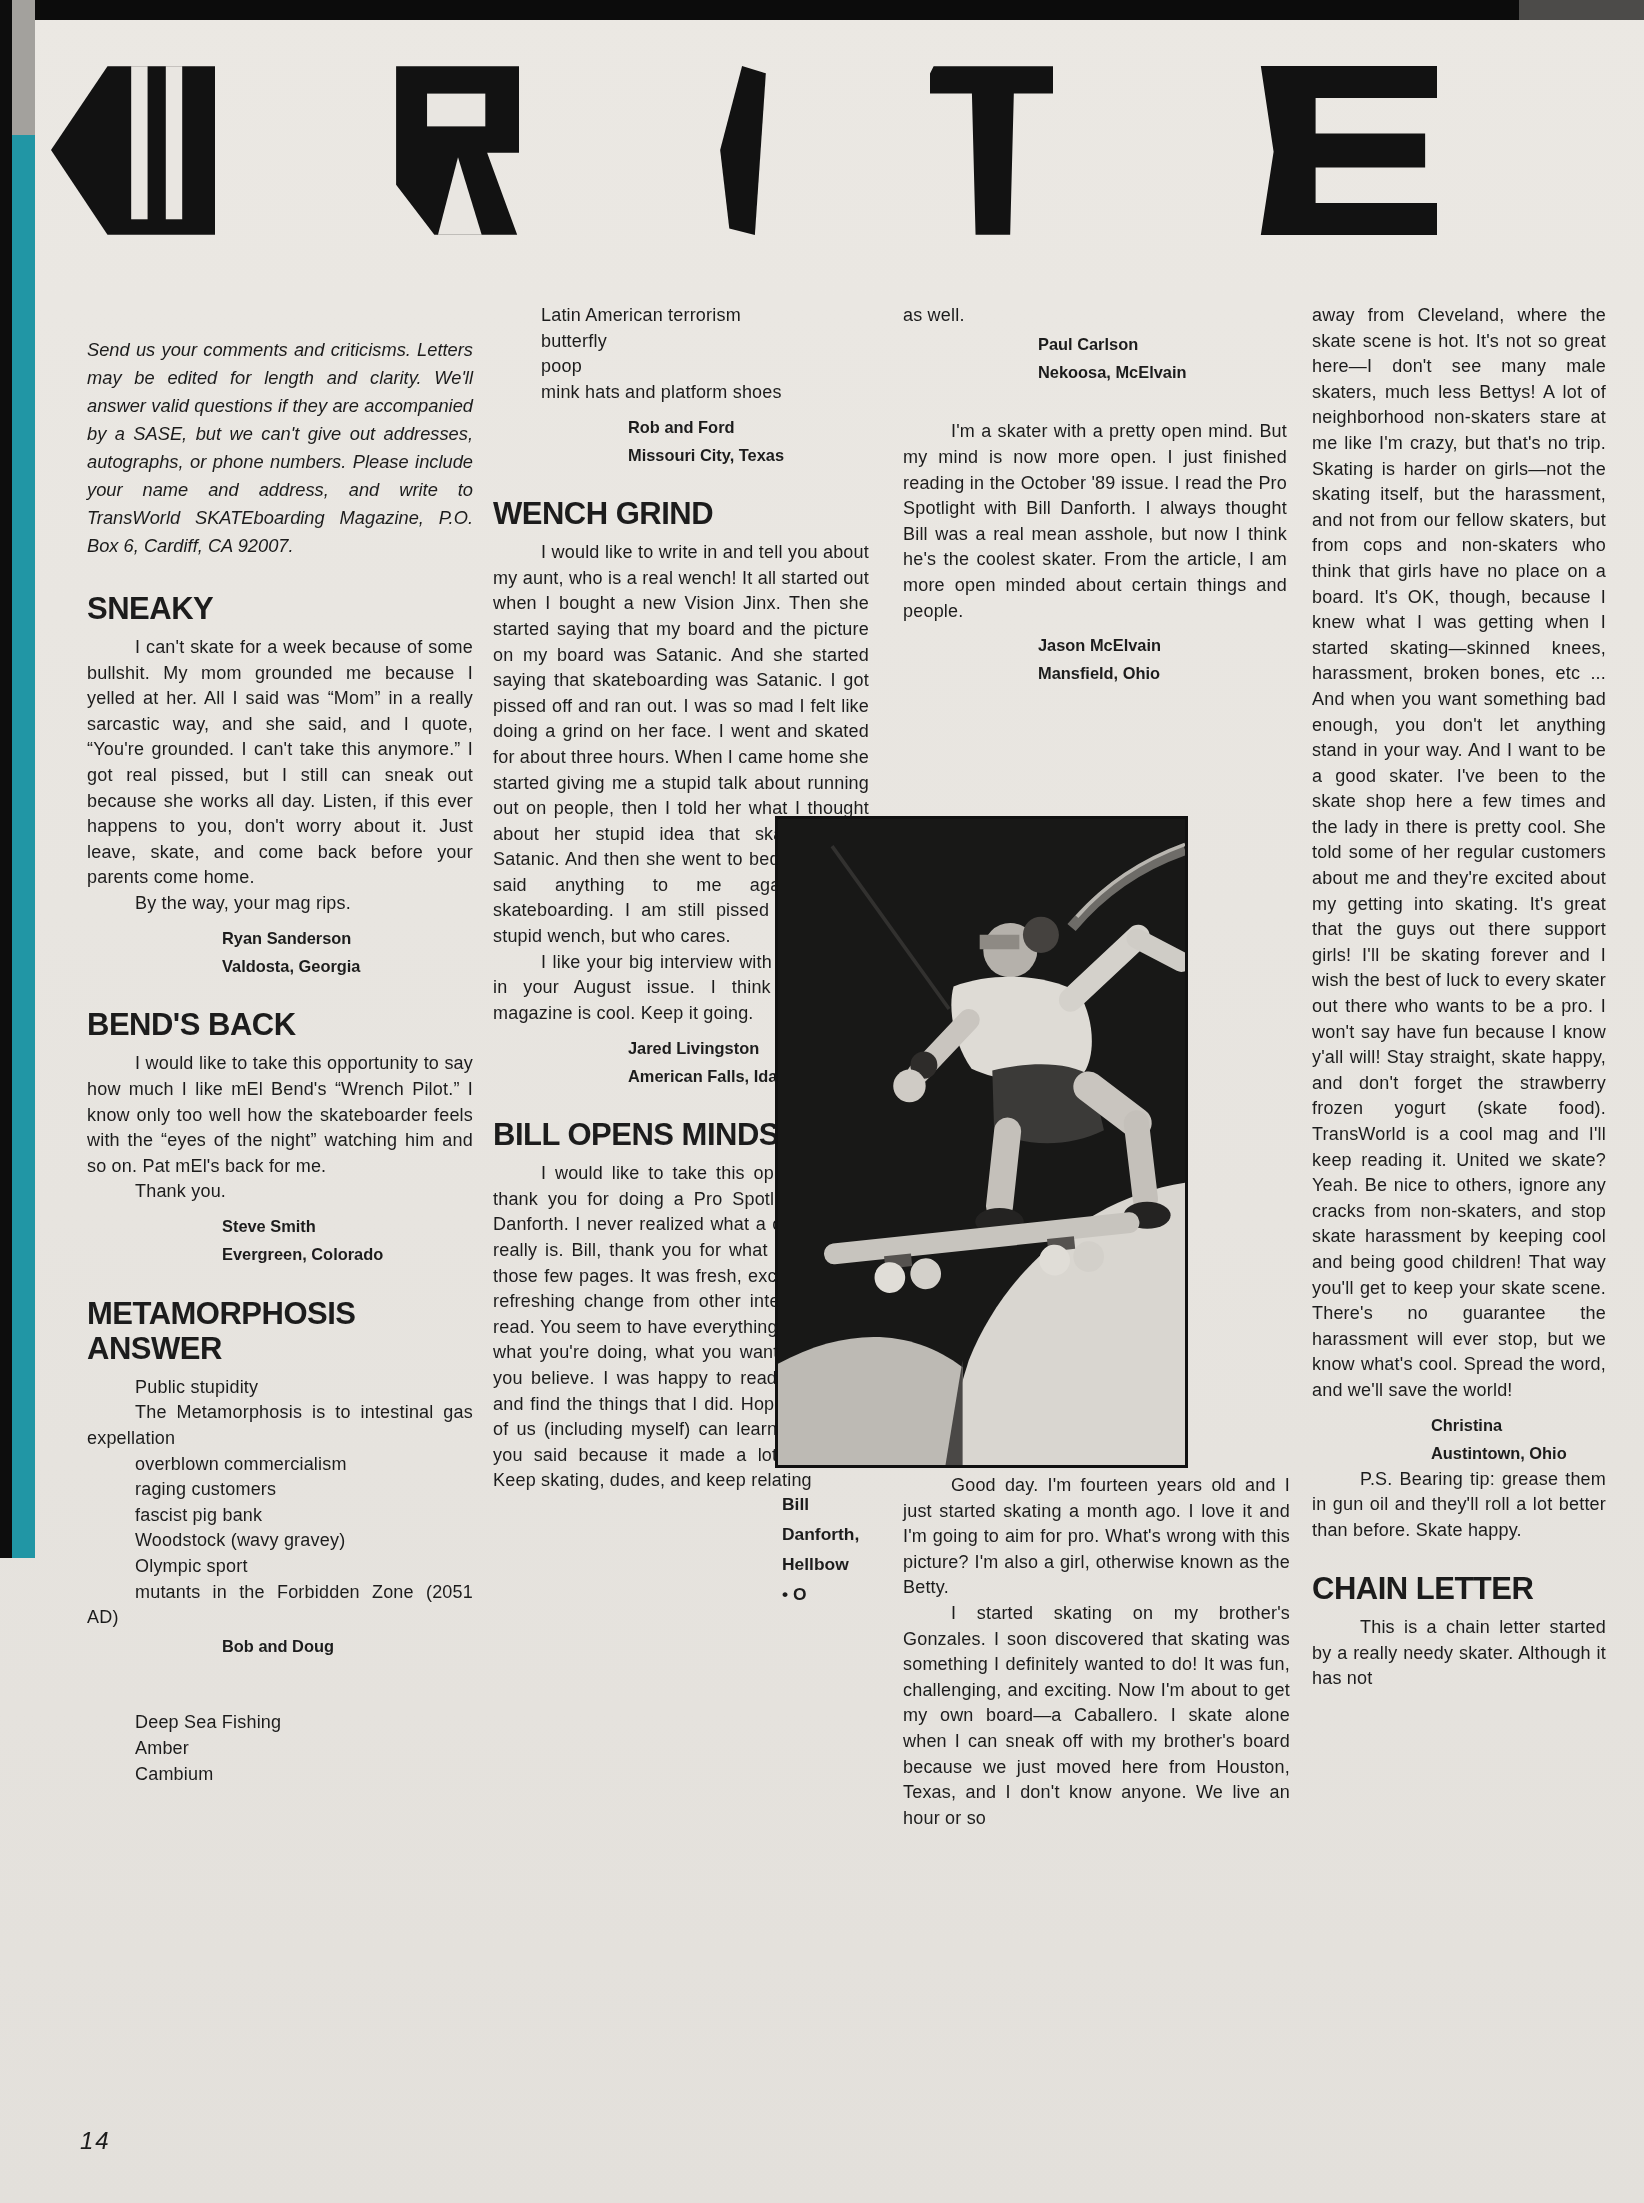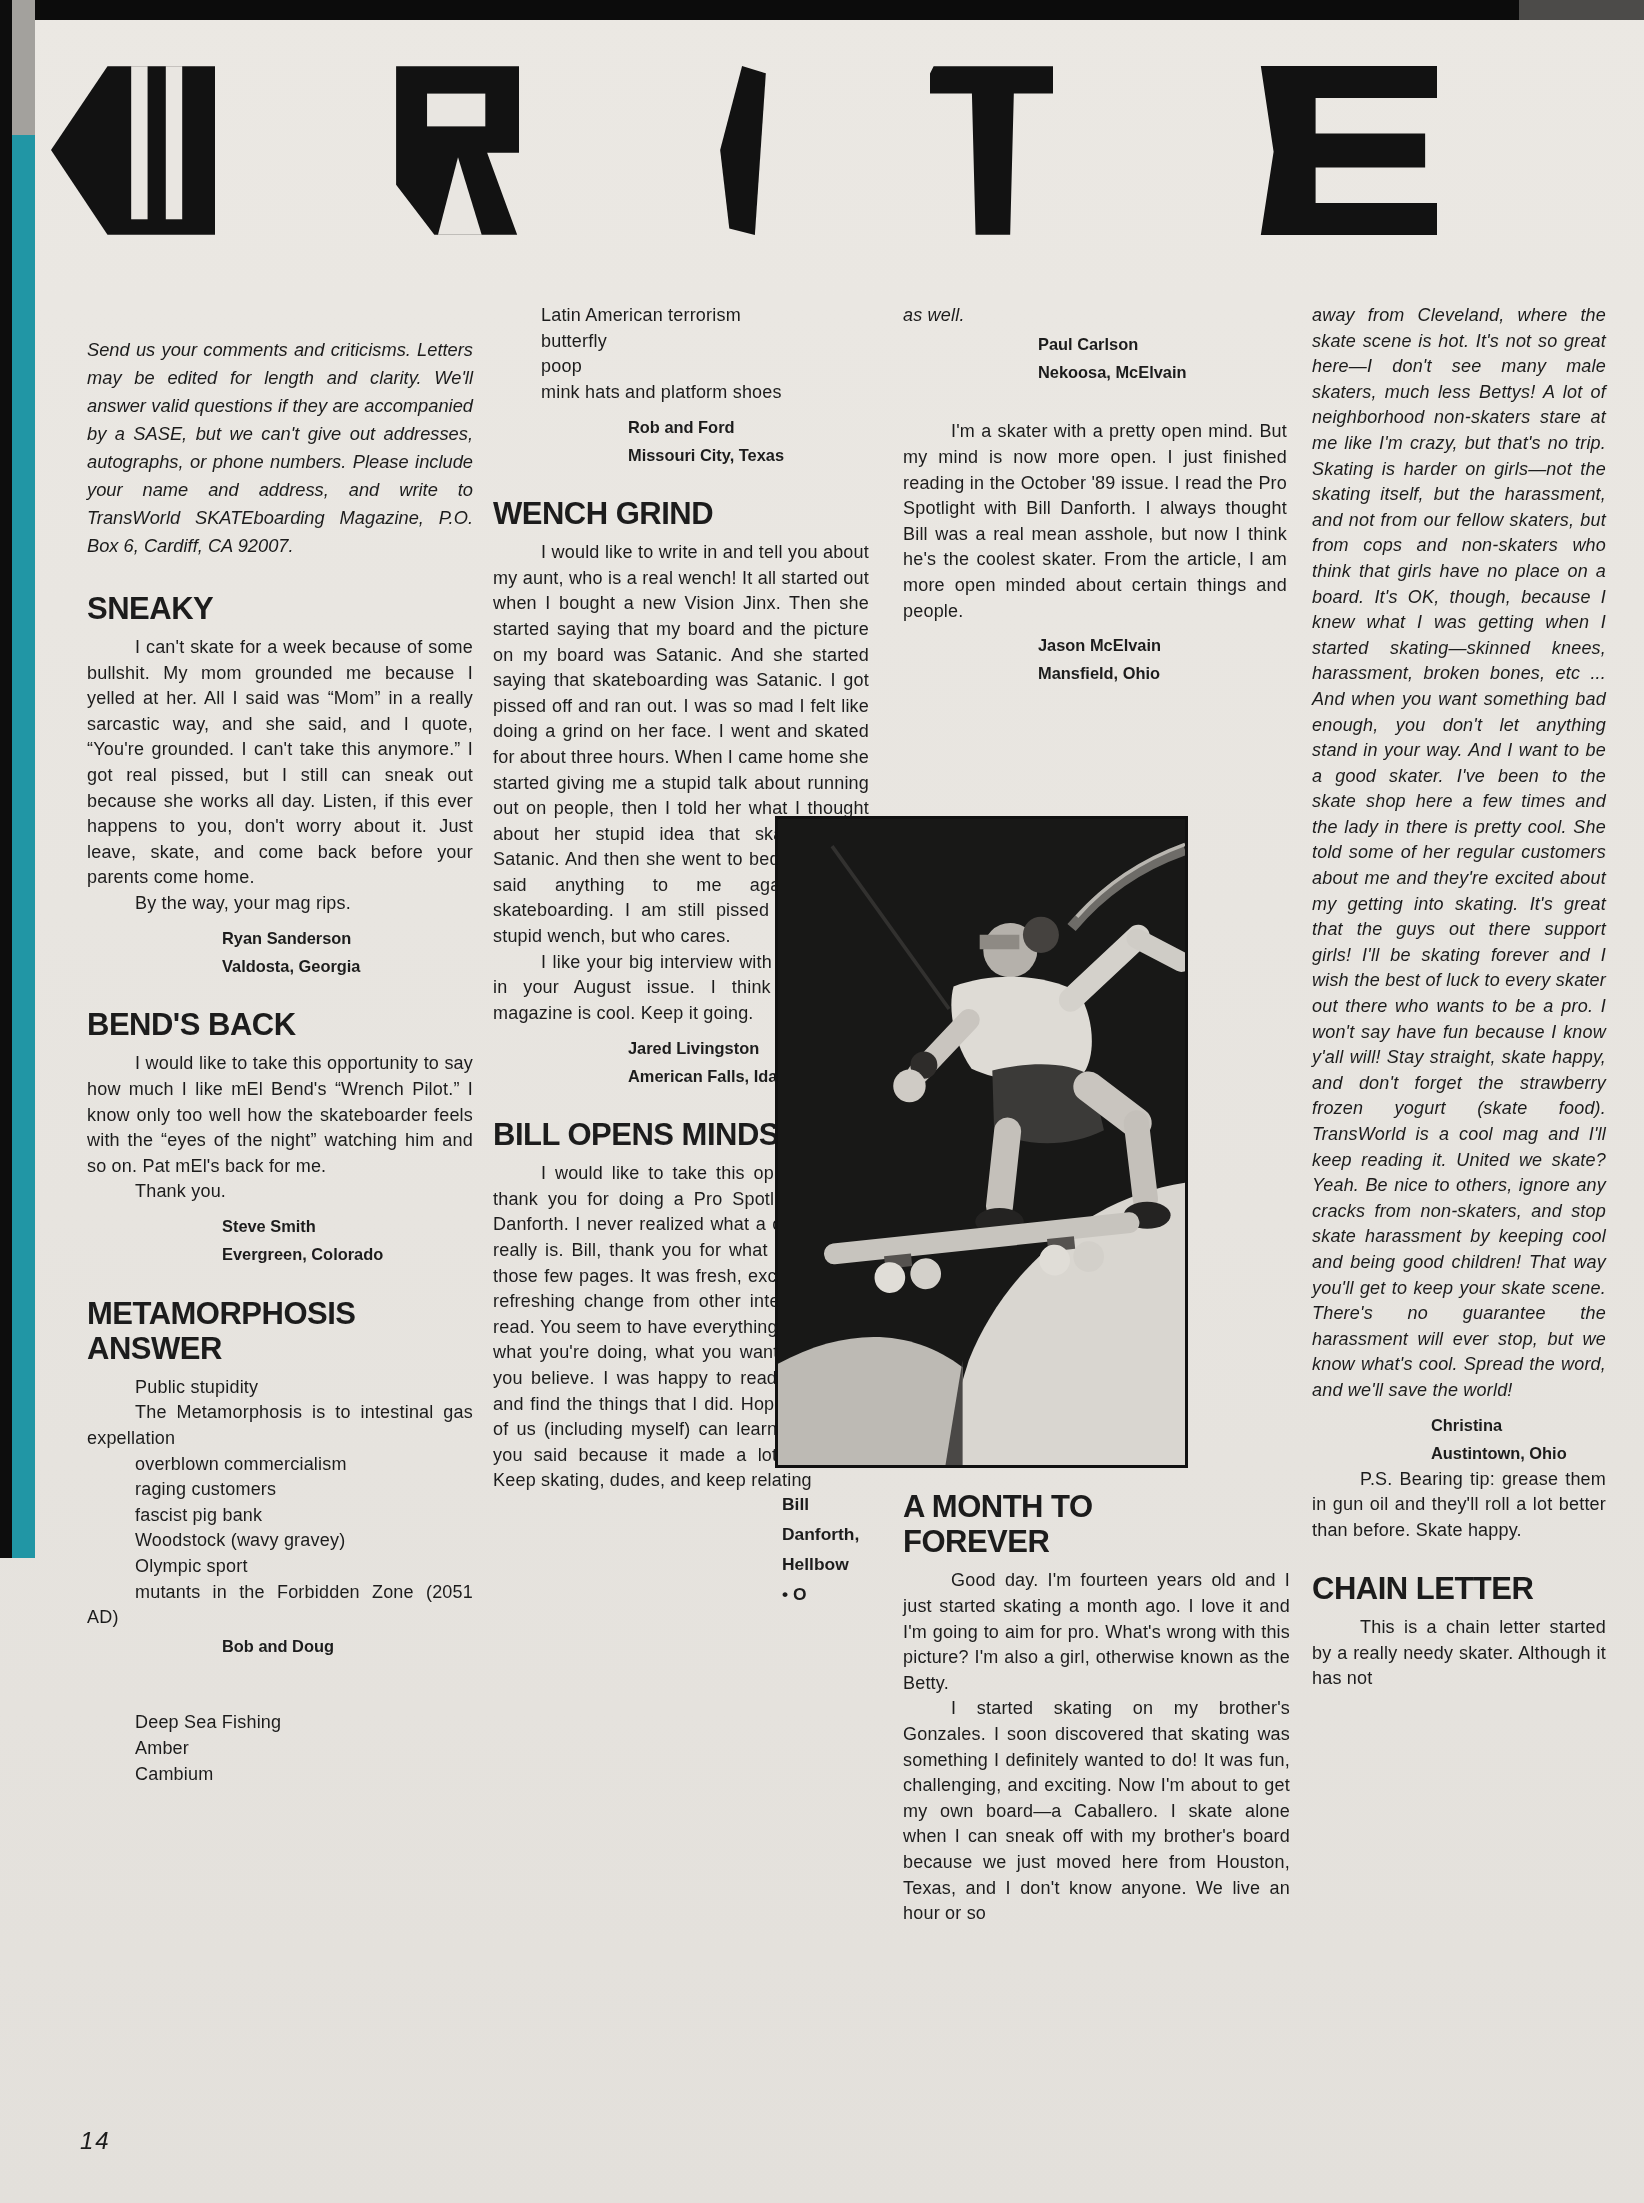--- a/index.html
+++ b/index.html
@@ -13,21 +13,21 @@
   .top-bar-right{position:absolute;left:1519px;top:0;width:126px;height:20px;background:#4c4b49;}
   .left-bar{position:absolute;left:0;top:0;width:12px;height:1558px;background:#0d0d0d;}
   .left-gray{position:absolute;left:12px;top:0;width:23px;height:135px;background:#a3a19d;}
   .left-teal{position:absolute;left:12px;top:135px;width:23px;height:1423px;background:#2196a5;}
   
   .mast{position:absolute;top:66px;height:169px;}
   .mast svg{display:block;height:169px;}
   
   .col{position:absolute;text-align:justify;}
   .col p{margin:0;font-size:18px;line-height:25.6px;letter-spacing:0.2px;text-indent:48px;}
-  .col p.noindent{text-indent:0;font-style:italic;}
+  .col p.noindent{text-indent:0;}
   .intro{font-style:italic;font-size:18.3px;line-height:28px;text-align:justify;}
   h2.section{font-size:31px;line-height:35px;font-weight:bold;letter-spacing:-0.5px;
     margin:27.4px 0 9.1px 0;text-align:left;}
   h2.first{margin-top:31px;}
   h2.narrow{max-width:274px;}
   .byline{font-weight:bold;font-size:16.4px;line-height:28px;padding-left:135px;text-align:left;margin-top:7.3px;}
   .byline div{white-space:nowrap;}
   .byline-tight{margin-top:1.8px;}
   .col4 .byline{padding-left:119px;}
   .listline{text-indent:48px;}
@@ -197,21 +197,20 @@
   </div>
 
   <div class="caption">
     <div>Bill</div>
     <div>Danforth,</div>
     <div>Hellbow</div>
     <div>• O</div>
   </div>
 
   <div class="col" style="left:903px;top:1473px;width:387px;">
-    <h2 class="section narrow" style="margin-top:16.4px;">A MONTH TO FOREVER</h2>
     <p>Good day. I'm fourteen years old and I just started skating a month ago. I love it and I'm going to aim for pro. What's wrong with this picture? I'm also a girl, otherwise known as the Betty.</p>
     <p>I started skating on my brother's Gonzales. I soon discovered that skating was something I definitely wanted to do! It was fun, challenging, and exciting. Now I'm about to get my own board—a Caballero. I skate alone when I can sneak off with my brother's board because we just moved here from Houston, Texas, and I don't know anyone. We live an hour or so</p>
   </div>
 
   <div class="col col4" style="left:1312px;top:303px;width:294px;">
     <p class="noindent">away from Cleveland, where the skate scene is hot. It's not so great here—I don't see many male skaters, much less Bettys! A lot of neighborhood non-skaters stare at me like I'm crazy, but that's no trip. Skating is harder on girls—not the skating itself, but the harassment, and not from our fellow skaters, but from cops and non-skaters who think that girls have no place on a board. It's OK, though, because I knew what I was getting when I started skating—skinned knees, harassment, broken bones, etc ... And when you want something bad enough, you don't let anything stand in your way. And I want to be a good skater. I've been to the skate shop here a few times and the lady in there is pretty cool. She told some of her regular customers about me and they're excited about my getting into skating. It's great that the guys out there support girls! I'll be skating forever and I wish the best of luck to every skater out there who wants to be a pro. I won't say have fun because I know y'all will! Stay straight, skate happy, and don't forget the strawberry frozen yogurt (skate food). TransWorld is a cool mag and I'll keep reading it. United we skate? Yeah. Be nice to others, ignore any cracks from non-skaters, and stop skate harassment by keeping cool and being good children! That way you'll get to keep your skate scene. There's no guarantee the harassment will ever stop, but we know what's cool. Spread the word, and we'll save the world!</p>
     <div class="byline">
       <div>Christina</div>
       <div>Austintown, Ohio</div>
     </div>

